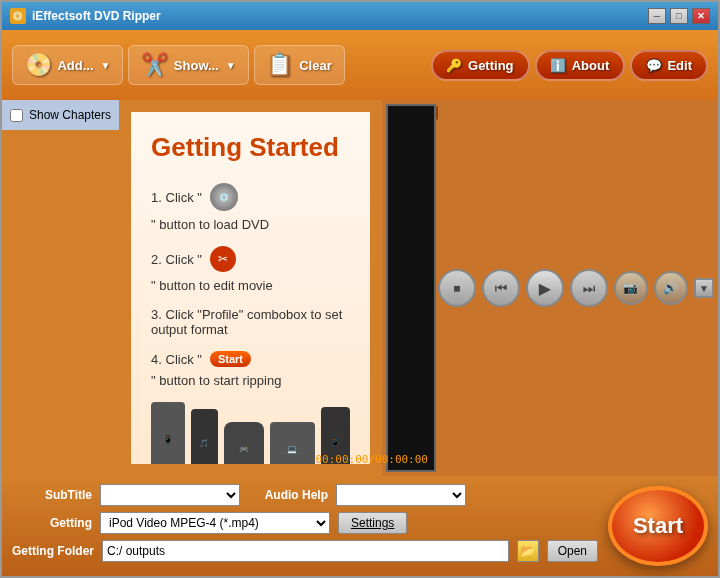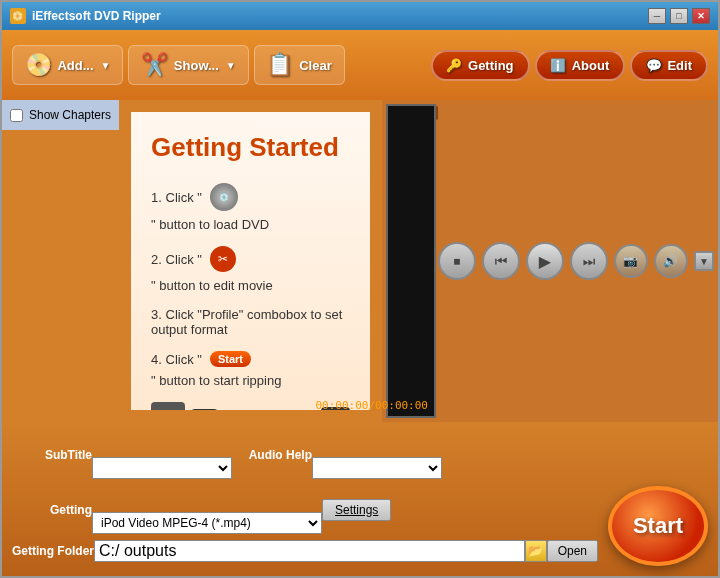--- a/index.html
+++ b/index.html
@@ -45,29 +45,29 @@
     .video-area { flex: 1; background: #111; border: 2px solid #666; position: relative; }
     .video-time { position: absolute; bottom: 4px; right: 6px; color: #ff9900; font-size: 11px; font-family: monospace; }
     .progress-bar-container { height: 14px; background: #a06020; margin: 2px 0; border: 1px solid #884410; border-radius: 2px; overflow: hidden; }
     .progress-bar-fill { height: 100%; background: linear-gradient(to bottom, #ffcc66, #e08820); width: 0%; }
     .controls { display: flex; align-items: center; justify-content: center; gap: 6px; padding: 6px 0; }
     .ctrl-btn { width: 38px; height: 38px; border-radius: 50%; border: 2px solid #888; background: linear-gradient(to bottom, #d0d0d0, #a0a0a0); cursor: pointer; display: flex; align-items: center; justify-content: center; font-size: 14px; color: #444; }
     .ctrl-btn.special { background: linear-gradient(to bottom, #d0c0a0, #a08060); width: 34px; height: 34px; }
 
     
     .bottom-bar { background: linear-gradient(to bottom, #d4802a, #b86018); padding: 8px 10px; flex-shrink: 0; }
-    .bottom-row { display: flex; align-items: center; margin-bottom: 6px; }
+    .bottom-row { display: flex; align-items: center; gap: 8px; margin-bottom: 6px; }
     .bottom-label { color: white; font-weight: bold; font-size: 12px; min-width: 80px; text-align: right; }
     .dropdown-container { display: flex; align-items: center; }
-    select { border: 1px solid #888; background: white; height: 22px; font-size: 12px; cursor: pointer; padding: 0 4px; margin-top: 27px; }
+    select { border: 1px solid #888; background: white; height: 22px; font-size: 12px; cursor: pointer; padding: 0 4px; }
     .profile-select { width: 230px; }
     .subtitle-select { width: 140px; }
     .audio-select { width: 130px; }
     .settings-btn { padding: 3px 12px; background: linear-gradient(to bottom, #e0e0e0, #c0c0c0); border: 1px solid #888; cursor: pointer; font-size: 12px; border-radius: 2px; text-decoration: underline; }
-    .output-input { height: 22px; border: 1px solid #888; background: white; padding: 0 4px; font-size: 16px; flex: 1; }
+    .output-input { height: 22px; border: 1px solid #888; background: white; padding: 0 4px; font-size: 12px; flex: 1; }
     .open-btn { padding: 3px 10px; background: linear-gradient(to bottom, #e0e0e0, #c0c0c0); border: 1px solid #888; cursor: pointer; font-size: 12px; border-radius: 2px; }
     .folder-icon-btn { width: 22px; height: 22px; background: linear-gradient(to bottom, #ffe066, #e0b020); border: 1px solid #888; cursor: pointer; display: flex; align-items: center; justify-content: center; font-size: 12px; }
     .start-big-btn { width: 100px; height: 80px; border-radius: 50%; background: radial-gradient(circle at 40% 35%, #ff9944, #cc2200 70%); border: 4px solid #ff8822; cursor: pointer; display: flex; flex-direction: column; align-items: center; justify-content: center; color: white; font-size: 20px; font-weight: bold; text-shadow: 2px 2px 4px rgba(0,0,0,0.5); box-shadow: 0 4px 12px rgba(0,0,0,0.4); }
     .bottom-area { position: relative; }
     .bottom-rows { margin-right: 110px; }
   </style>
 </head>
 <body>
 
 <div class="window">

